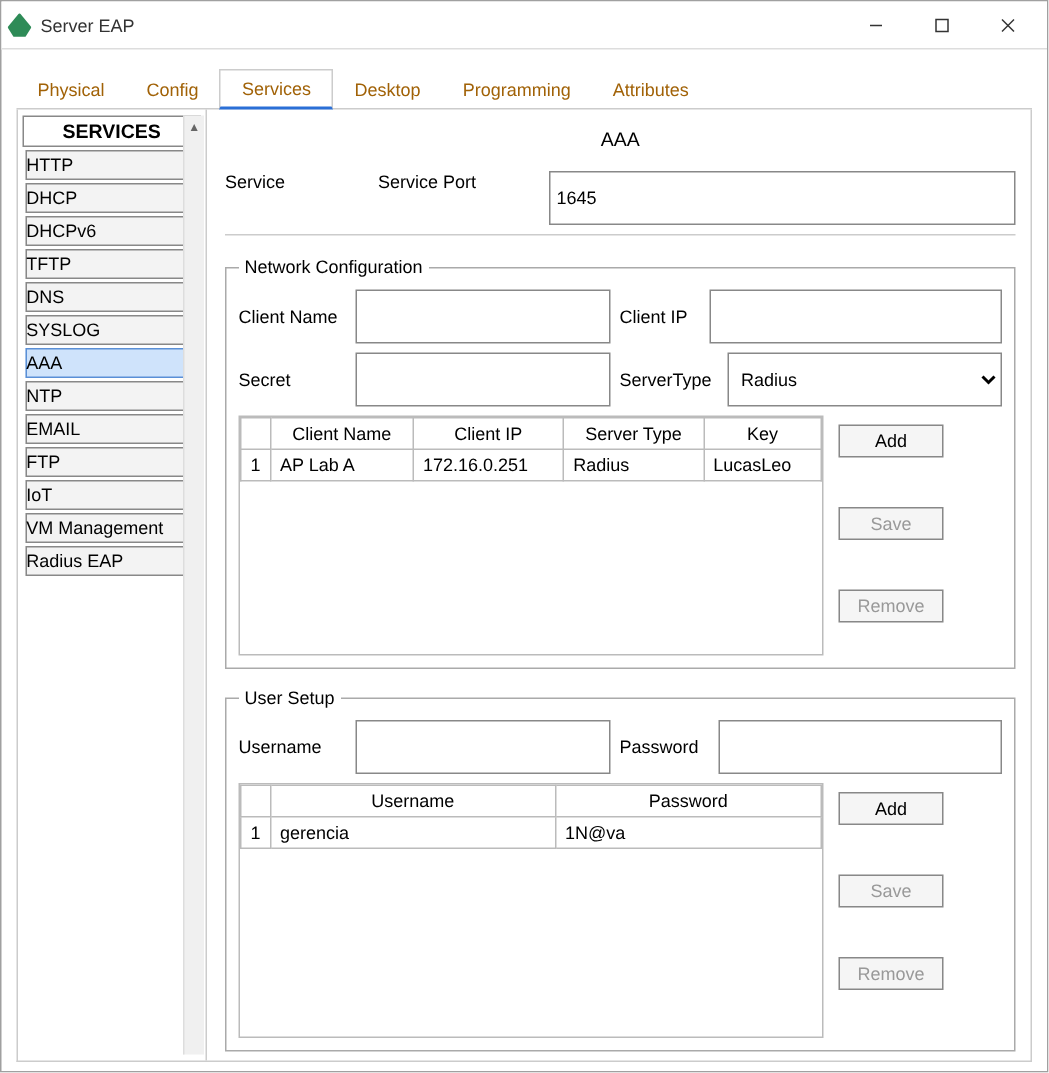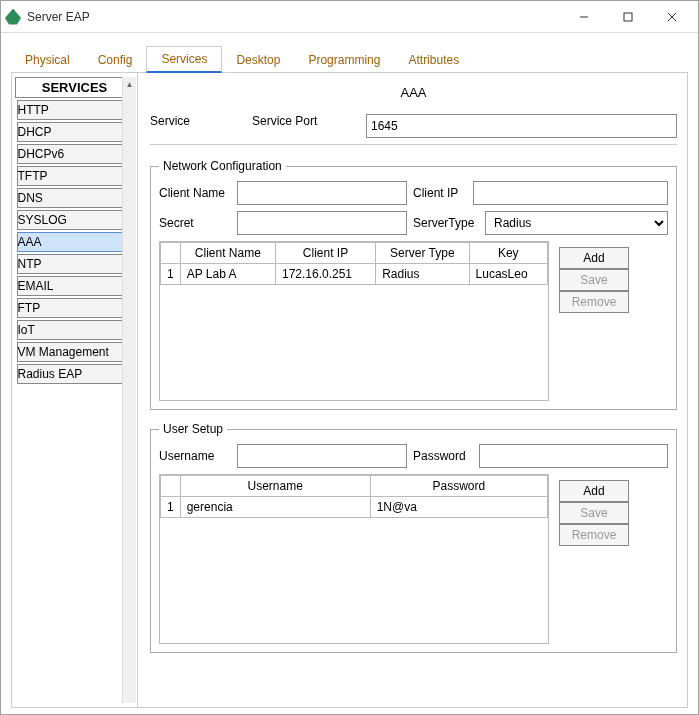--- a/index.html
+++ b/index.html
@@ -130,21 +130,21 @@
   .svc-row .radio-grp { display: flex; align-items: center; gap: 4px; width: 150px;}
   .radio {
     width: 13px; height: 13px; border: 2px solid #2a6fd6; border-radius: 50%;
     display: inline-flex; align-items: center; justify-content: center; margin-right: 2px;
   }
   .radio.off { border-color: #888; }
   .radio .dot { width: 7px; height: 7px; border-radius: 50%; background: #2a6fd6; }
   .rp-lbl { width: 108px; }
   input[type=text], select {
     border: 1px solid #888;
-    height: 24px;
+    height: 36px;
     font-size: 12px;
     padding: 1px 4px;
     background: #fff;
   }
   fieldset {
     border: 1px solid #aaa;
     margin: 0 0 12px 0;
     padding: 8px 8px 8px 8px;
   }
   legend { font-size: 12px; padding: 0 4px; }
@@ -176,21 +176,21 @@
   }
   .gridbox-user { height: 170px; }
   .btncol { display: flex; flex-direction: column; width: 70px; padding-top: 6px;}
   button.act {
     height: 22px;
     border: 1px solid #888;
     background: #f5f5f5;
     font-size: 12px;
     width: 70px;
   }
-  button.act.disabled { color: #999; }
+  button.act.disabled { color: #999; margin-top: 33px; }
   .usertable { width: 388px; }
   .usertable th.un { width: 190px; }
 </style>
 </head>
 <body>
 
 <div class="window">
   <div class="titlebar">
     <div class="app-icon"></div>
     <div class="title">Server EAP</div>

